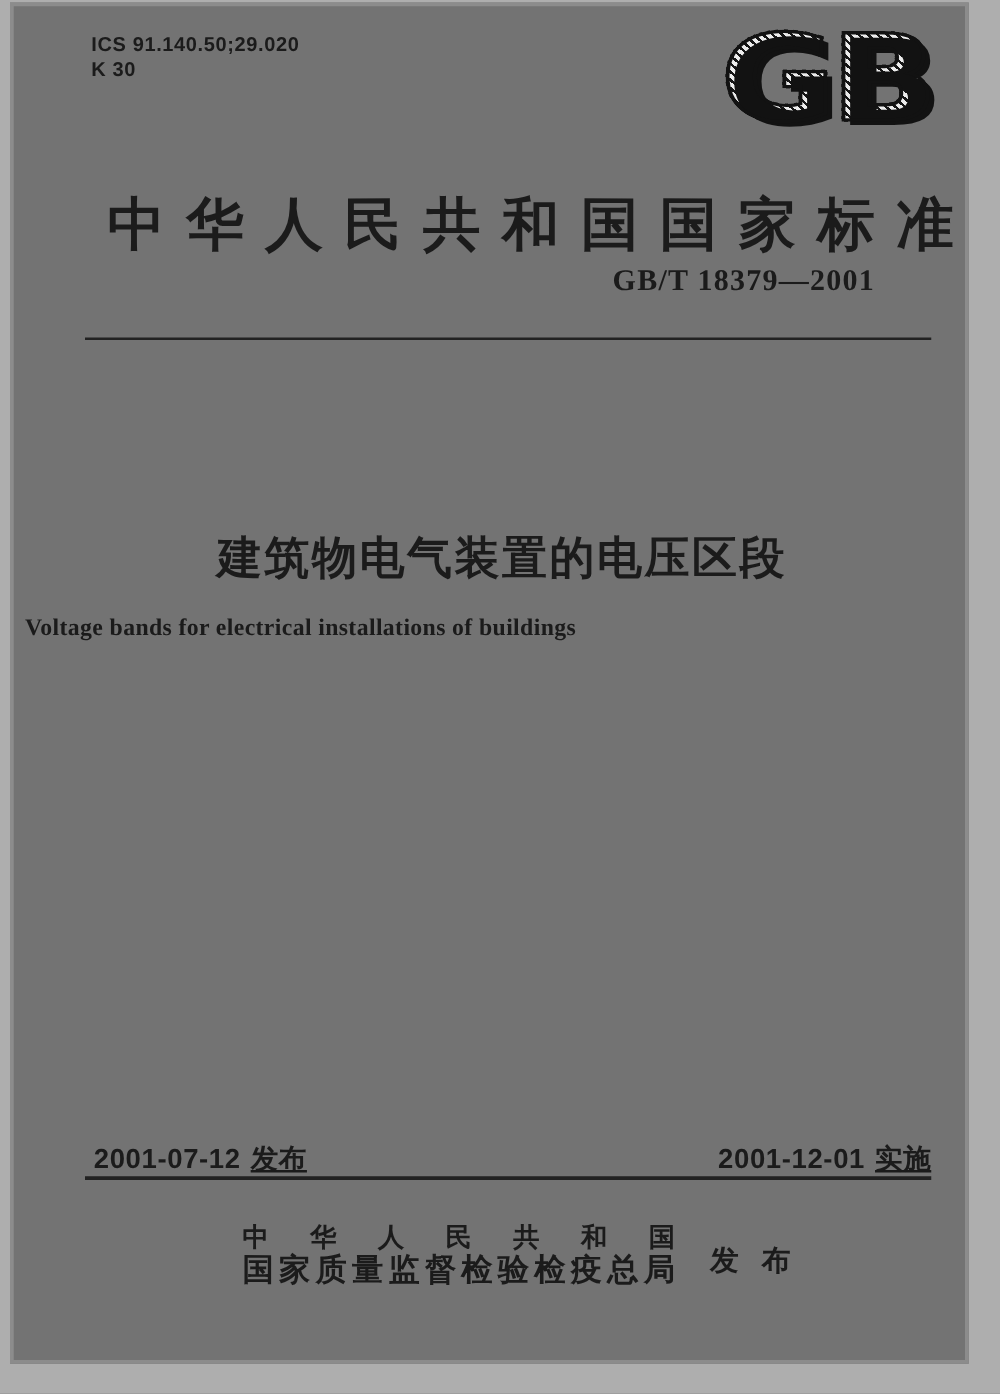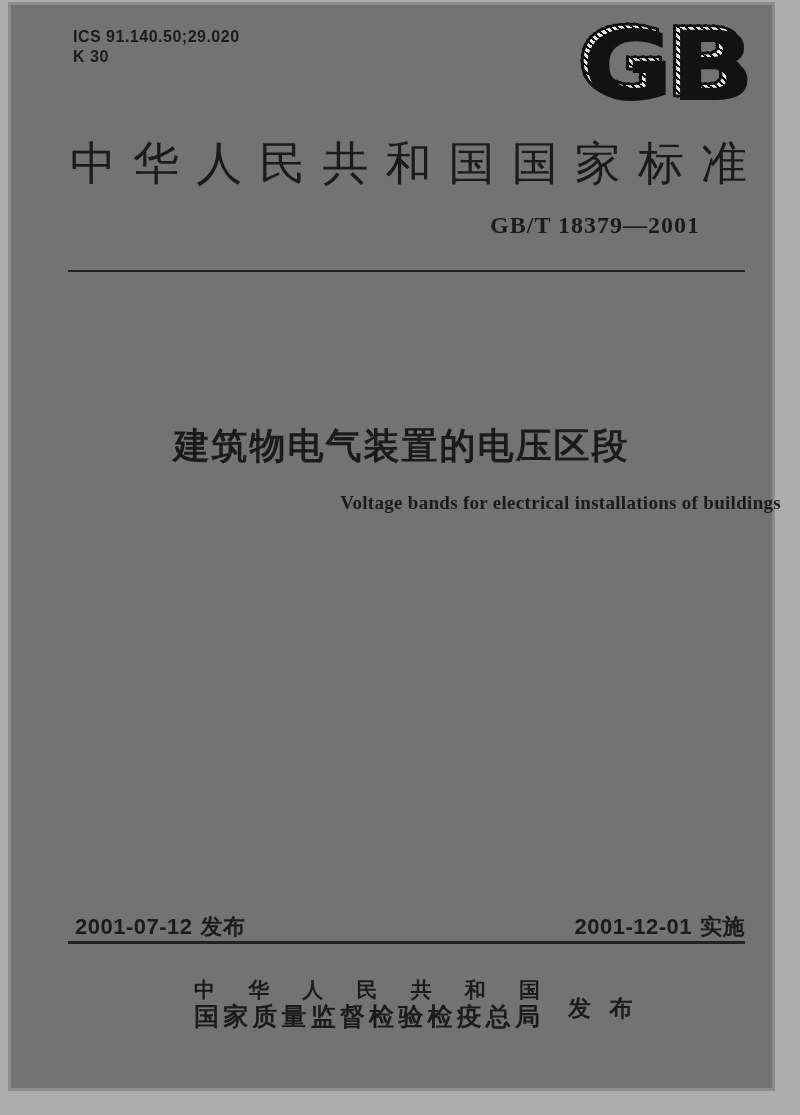--- a/index.html
+++ b/index.html
@@ -28,23 +28,23 @@
     font-weight:900;font-size:104px;line-height:1;letter-spacing:-4px;
     color:transparent;
     background:repeating-linear-gradient(45deg,#161616 0 2px,#ececec 2px 5px);
     -webkit-background-clip:text;background-clip:text;
     -webkit-text-stroke:3px #121212;
     text-shadow:5px 4px 0 #121212;
     transform:scale(1.08,0.92);transform-origin:top right;
   }
   
   .heading{
-    position:absolute;left:59px;top:134px;width:677px;margin:0;
+    position:absolute;left:59px;top:134px;width:677px;margin:16px;
     font-family:"Liberation Serif","DejaVu Serif",serif;
-    font-weight:400;font-size:46px;line-height:50px;
+    font-weight:700;font-size:46px;line-height:50px;
     text-align:justify;text-align-last:justify;
     white-space:nowrap;
   }
   
   .std-num{
     position:absolute;top:206px;right:72px;
     text-align:right;
     font-family:"Liberation Serif","DejaVu Serif",serif;font-weight:700;
   }
   .std-num .num1{font-size:24px;line-height:28px;letter-spacing:1px;}
@@ -53,31 +53,31 @@
   .rule-top{top:265px;height:2px;}
   .rule-bottom{top:936px;height:3px;}
   
   .title-cn{
     position:absolute;left:0;right:0;top:417px;
     text-align:center;transform:translateX(10px);
     font-weight:700;font-size:36px;letter-spacing:2px;
   }
   .title-en{
     position:absolute;left:0;right:0;top:487px;
-    text-align:right;transform:translateX(9px);
+    text-align:left;transform:translateX(9px);
     font-family:"Liberation Serif","DejaVu Serif",serif;
     font-weight:700;font-size:19px;letter-spacing:0.3px;
   }
   
   .dates{
     position:absolute;left:64px;right:27px;top:907px;
     display:flex;justify-content:space-between;
     font-size:22px;font-weight:700;letter-spacing:0.5px;
   }
-  .dates .cjk{margin-left:8px;font-weight:700;}
+  .dates .cjk{margin-left:8px;font-weight:700;text-decoration:underline;}
   
   .publisher{position:absolute;left:183px;top:972px;}
   .pub-lines{width:346px;}
   .pub1{
     font-family:"Liberation Serif","DejaVu Serif",serif;font-weight:700;
     font-size:21px;line-height:26px;
     text-align:justify;text-align-last:justify;
   }
   .pub2{
     font-family:"Liberation Serif","DejaVu Serif",serif;font-weight:700;

